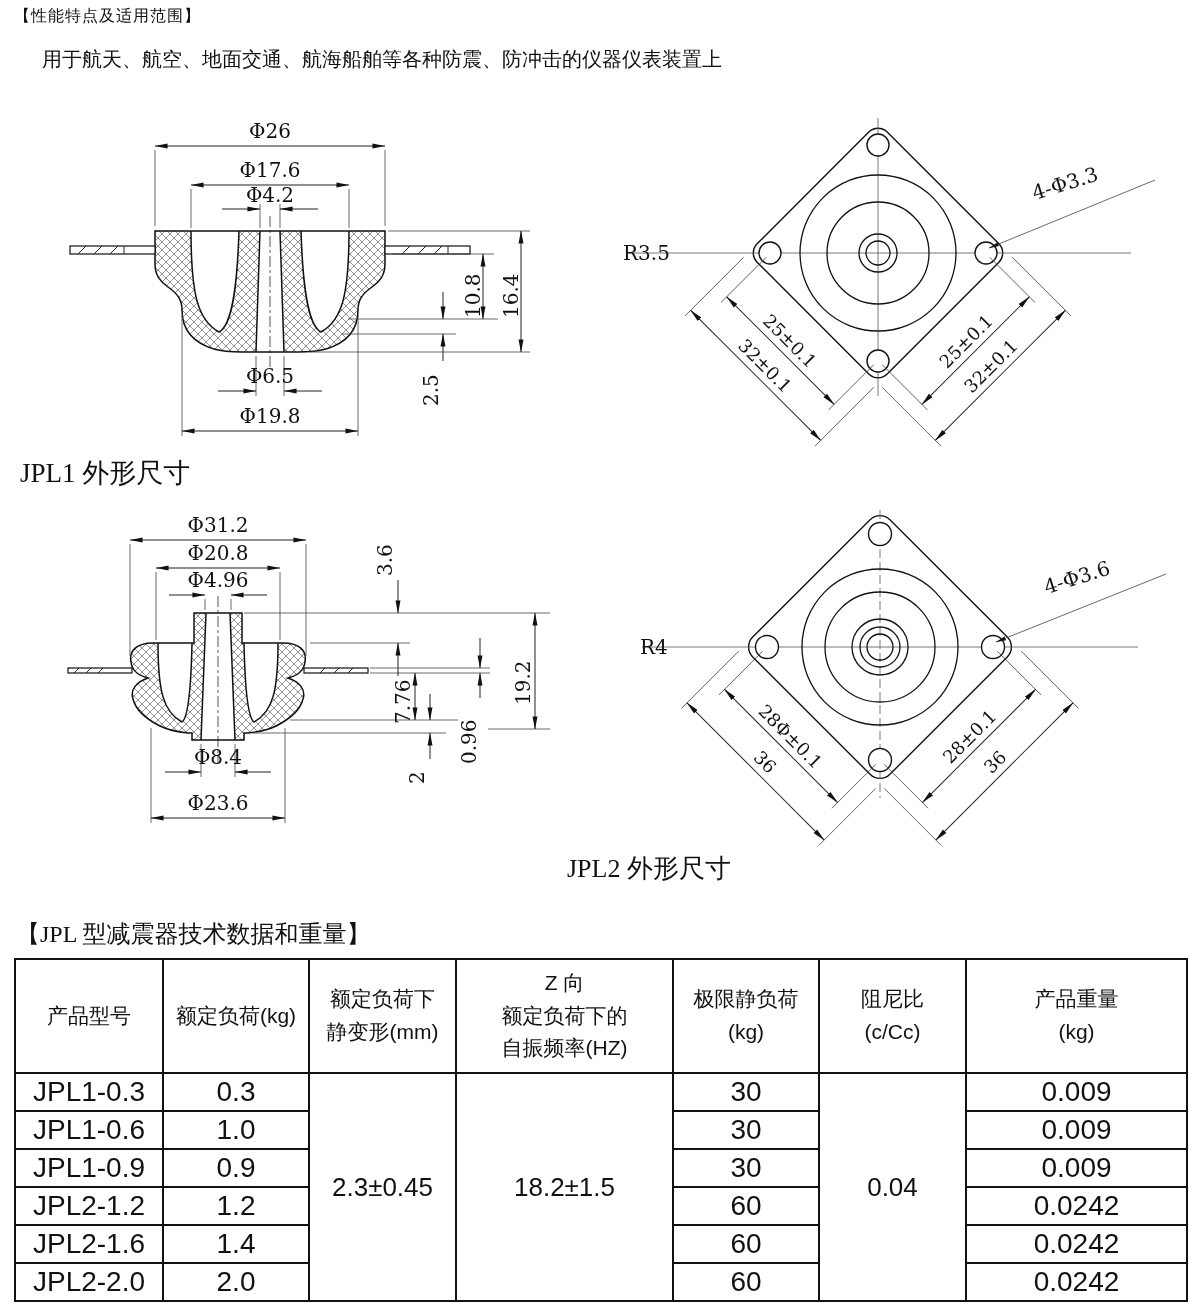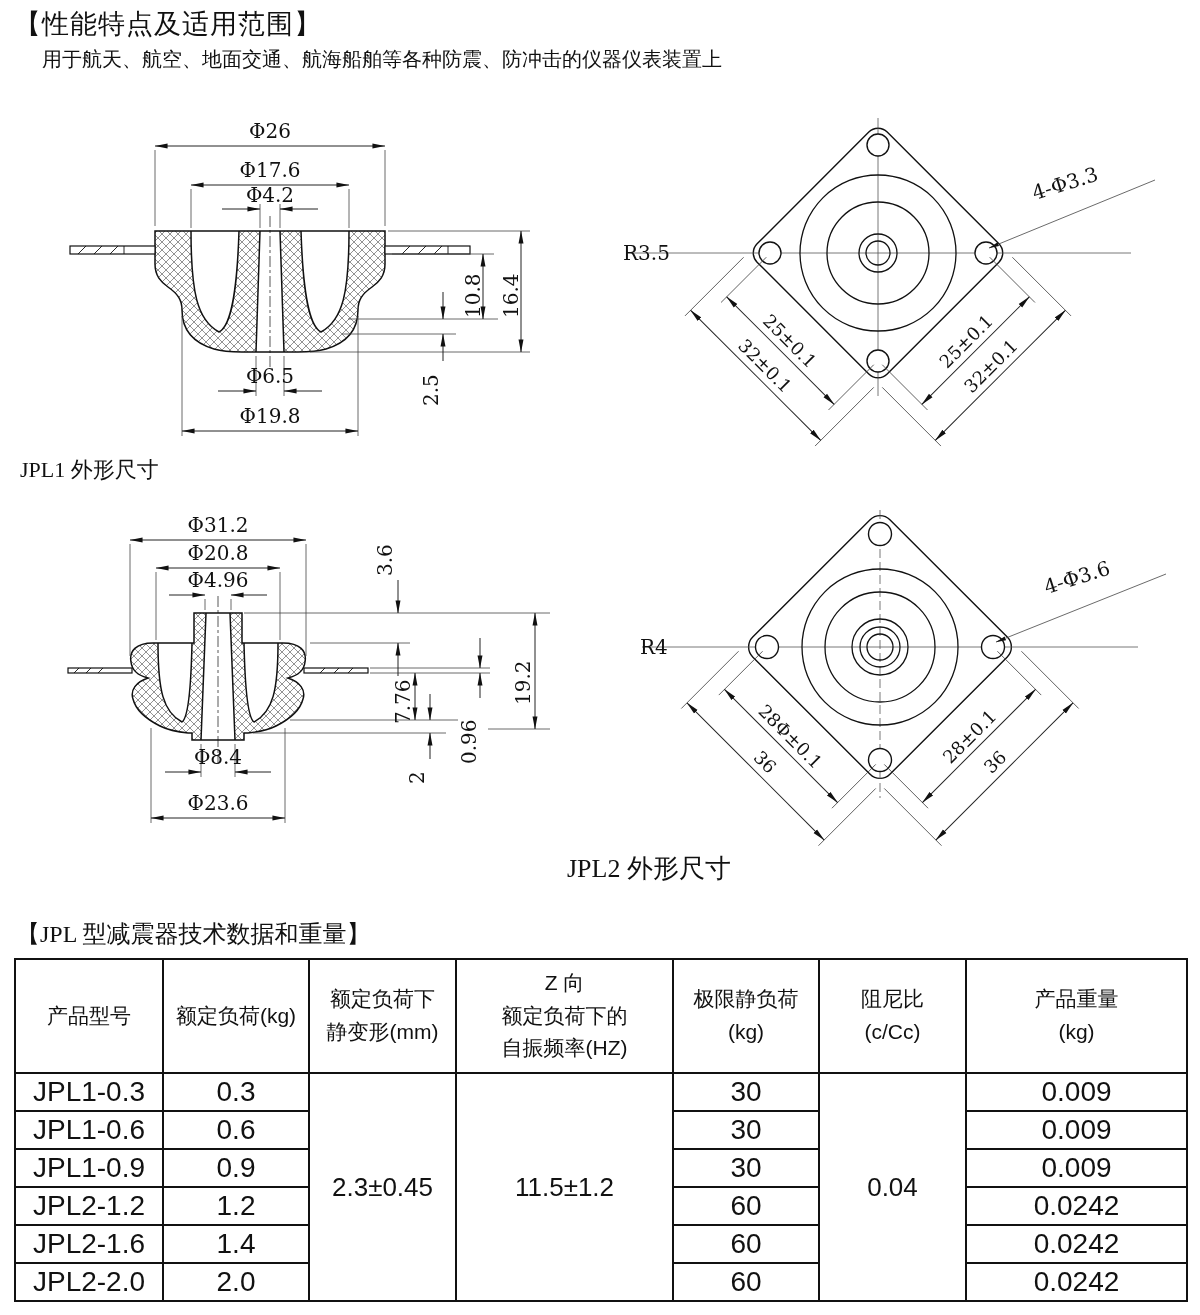--- a/index.html
+++ b/index.html
@@ -1,20 +1,20 @@
 <!DOCTYPE html>
 <html><head>
 <meta charset="utf-8">
 <style>
   html,body{margin:0;padding:0;background:#ffffff;}
   body{width:1200px;height:1315px;position:relative;font-family:"Liberation Serif","DejaVu Serif",serif;color:#111;}
   .abs{position:absolute;}
-  .title{left:14px;top:6px;font-size:27px;letter-spacing:1px;}
+  .title{left:14px;top:6px;font-size:16px;letter-spacing:1px;}
   .subtitle{left:14px;top:46px;font-size:20px;margin-left:28px;}
-  .caption1{left:20px;top:455px;font-size:22px;}
+  .caption1{left:20px;top:455px;font-size:27px;}
   .caption2{left:567px;top:851px;font-size:26px;}
   .tbl-title{left:16px;top:918px;font-size:24px;}
   svg text{fill:#111;font-family:"DejaVu Serif","Liberation Serif",serif;}
   svg .dimtxt{font-size:20px;}
   svg .dimtxt2{font-size:18px;}
   .part{fill:url(#hx);stroke:#111;stroke-width:1.5;fill-rule:evenodd;}
   .plate{fill:#fff;stroke:#111;stroke-width:1.2;}
   .dim{stroke:#222;stroke-width:1;fill:none;}
   .ext{stroke:#444;stroke-width:0.8;fill:none;}
   .cl{stroke:#444;stroke-width:0.9;stroke-dasharray:11 3 3 3;fill:none;}
@@ -286,28 +286,28 @@
 (c/Cc)</th>
       <th>产品重量
 (kg)</th>
     </tr>
   </thead>
   <tbody>
     <tr>
       <td>JPL1-0.3</td>
       <td>0.3</td>
       <td class="merged" rowspan="6">2.3±0.45</td>
-      <td class="merged" rowspan="6">11.5±1.2</td>
+      <td class="merged" rowspan="6">18.2±1.5</td>
       <td>30</td>
       <td class="merged" rowspan="6">0.04</td>
       <td>0.009</td>
     </tr>
     <tr>
       <td>JPL1-0.6</td>
-      <td>0.6</td>
+      <td>1.0</td>
       <td>30</td>
       <td>0.009</td>
     </tr>
     <tr>
       <td>JPL1-0.9</td>
       <td>0.9</td>
       <td>30</td>
       <td>0.009</td>
     </tr>
     <tr>

